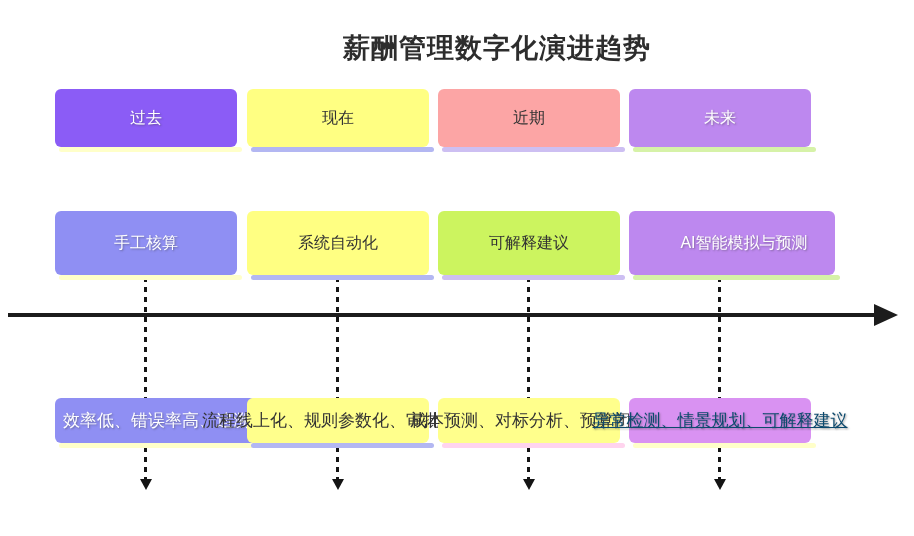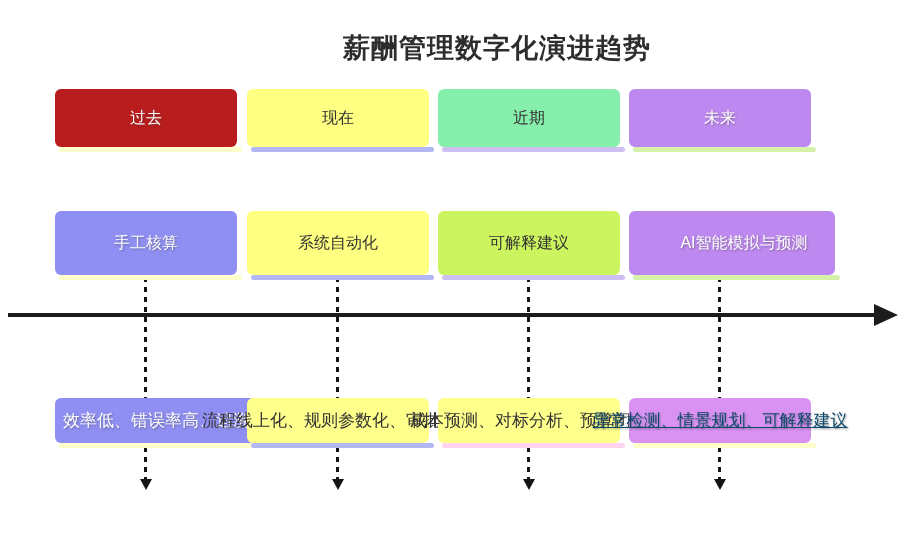--- a/index.html
+++ b/index.html
@@ -39,21 +39,21 @@
     border-top:11px solid transparent;border-bottom:11px solid transparent;border-left:24px solid #1c1c1c;
   }
 </style>
 </head>
 <body>
 
 <div id="canvas">
 
   <div class="title">薪酬管理数字化演进趋势</div>
 
-  <div class="box r1 col0 lt" style="background-color: #b91c1c; color: rgb(255, 255, 255); justify-content: center;">
+  <div class="box r1 col0 lt" style="background-color: #8b5cf6; color: rgb(255, 255, 255); justify-content: center;">
     <span class="lbl">过去</span>
     <i class="shadowbar" style="background-color: rgb(255, 255, 201);"></i>
   </div>
   <div class="box r2 col0 lt" style="background-color: rgb(143, 143, 243); color: rgb(255, 255, 255);">
     <span class="lbl">手工核算</span>
     <i class="shadowbar" style="background-color: rgb(255, 255, 201);"></i>
   </div>
   <div class="box r3 col0 lt" style="background-color: rgb(143, 143, 243); color: rgb(255, 255, 255); padding-left: 19px;">
     <span class="lbl">效率低、错误率高、追溯难</span>
     <i class="shadowbar" style="background-color: rgb(255, 255, 201);"></i>
@@ -65,21 +65,21 @@
   </div>
   <div class="box r1 col1" style="background-color: rgb(255, 255, 130); color: rgb(51, 51, 51);">
     <span class="lbl">现在</span>
     <i class="shadowbar" style="background-color: rgb(179, 183, 242);"></i>
   </div>
   <div class="box r3 col1" style="background-color: rgb(255, 255, 140); color: rgb(51, 51, 51);">
     <span class="lbl">流程线上化、规则参数化、审批留痕</span>
     <i class="shadowbar" style="background-color: rgb(179, 183, 242);"></i>
   </div>
 
-  <div class="box r1 col2" style="background-color: #86efac; color: rgb(51, 51, 51); font-family: Liberation Serif, serif;">
+  <div class="box r1 col2" style="background-color: #fca5a5; color: rgb(51, 51, 51); font-family: Liberation Serif, serif;">
     <span class="lbl">近期</span>
     <i class="shadowbar" style="background-color: rgb(205, 191, 242);"></i>
   </div>
   <div class="box r2 col2" style="background-color: rgb(204, 244, 95); color: rgb(51, 51, 51);">
     <span class="lbl">可解释建议</span>
     <i class="shadowbar" style="background-color: rgb(205, 191, 242);"></i>
   </div>
   <div class="box r3 col2" style="background-color: rgb(255, 255, 140); color: rgb(51, 51, 51);">
     <span class="lbl">成本预测、对标分析、预算闭环</span>
     <i class="shadowbar" style="background-color: rgb(255, 212, 238);"></i>

